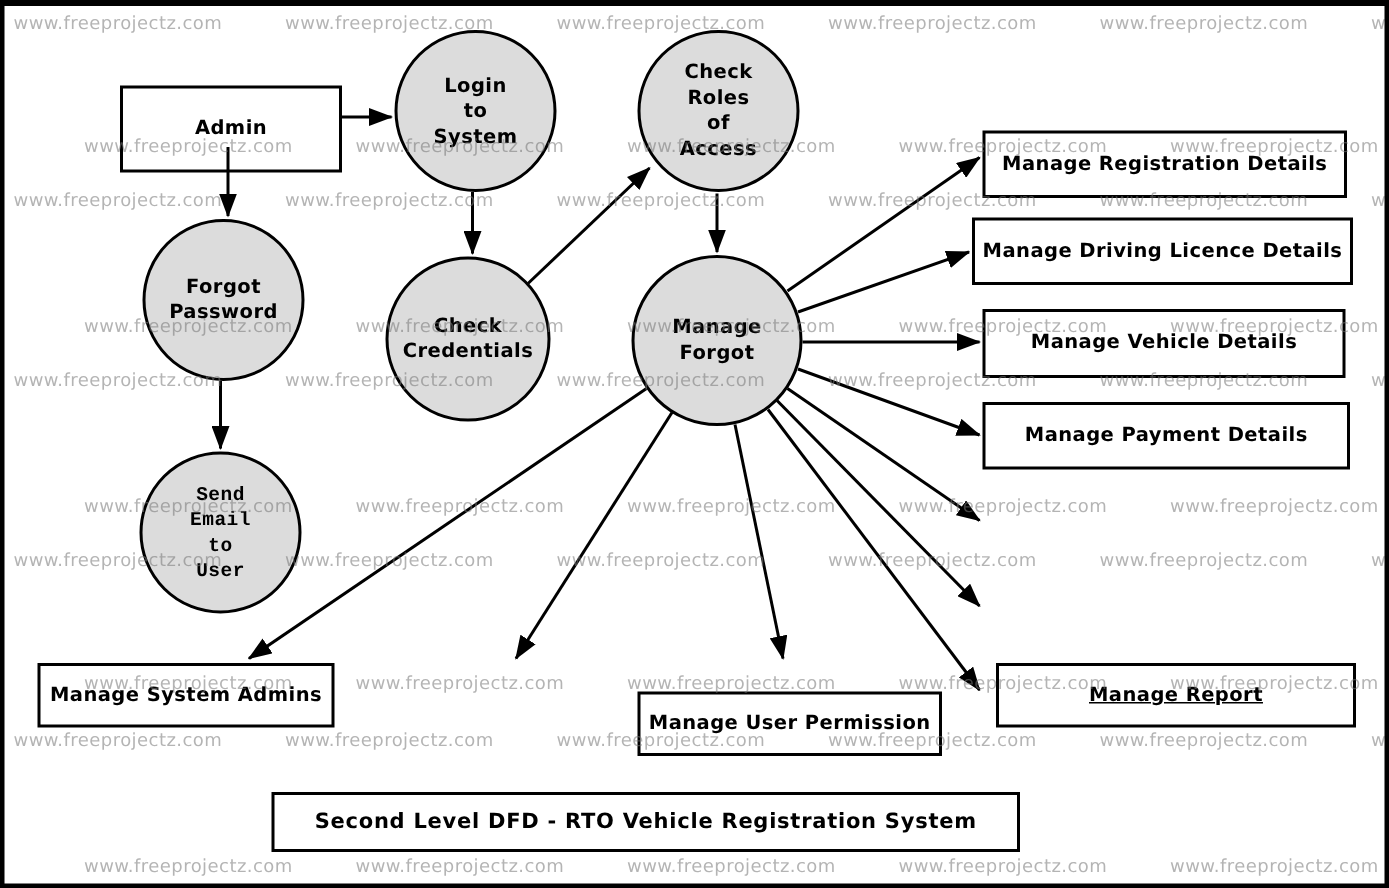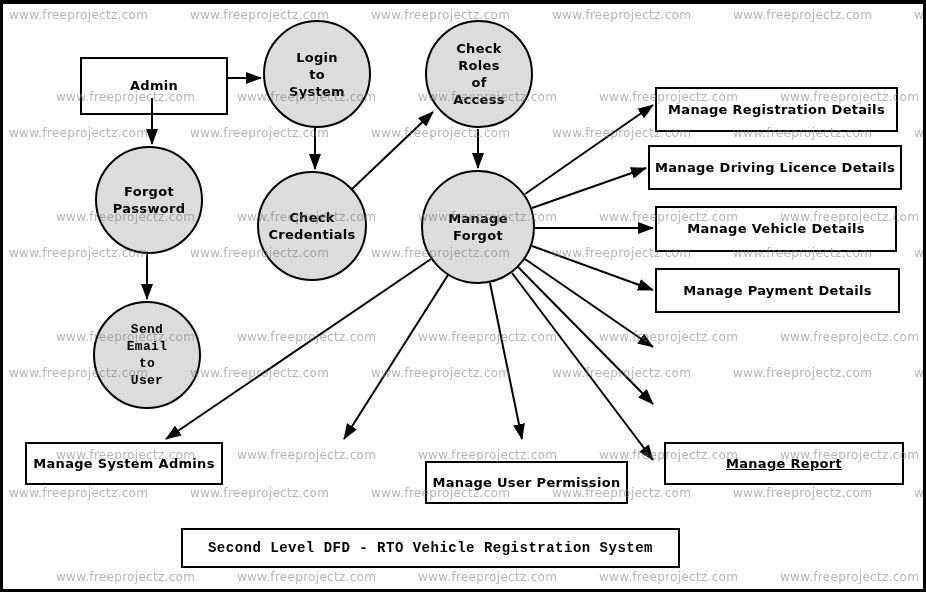--- a/index.html
+++ b/index.html
@@ -102,21 +102,21 @@
     </div>
     <div class="node rect" style="left: 664px; top: 442px; width: 240px; height: 43px; text-decoration: underline;">
       <span>Manage Report</span>
     </div>
     <div class="node rect" style="left: 25px; top: 442px; width: 198px; height: 43px;">
       <span>Manage System Admins</span>
     </div>
     <div class="node rect" style="left: 425px; top: 442px; width: 203px; height: 43px; margin-top: 19px;">
       <span>Manage User Permission</span>
     </div>
-    <div class="node rect title-node" style="left: 181px; top: 528px; width: 499px; height: 40px; font-family: Liberation Mono, monospace;">
+    <div class="node rect title-node" style="left: 181px; top: 528px; width: 499px; height: 40px;">
       <span>Second Level DFD - RTO Vehicle Registration System</span>
     </div>
     <span class="wm" style="left: 9px; top: 8px;">www.freeprojectz.com</span>
     <span class="wm" style="left: 190px; top: 8px;">www.freeprojectz.com</span>
     <span class="wm" style="left: 371px; top: 8px;">www.freeprojectz.com</span>
     <span class="wm" style="left: 552px; top: 8px;">www.freeprojectz.com</span>
     <span class="wm" style="left: 733px; top: 8px;">www.freeprojectz.com</span>
     <span class="wm" style="left: 914px; top: 8px;">www.freeprojectz.com</span>
     <span class="wm" style="left: 56px; top: 90px;">www.freeprojectz.com</span>
     <span class="wm" style="left: 237px; top: 90px;">www.freeprojectz.com</span>

